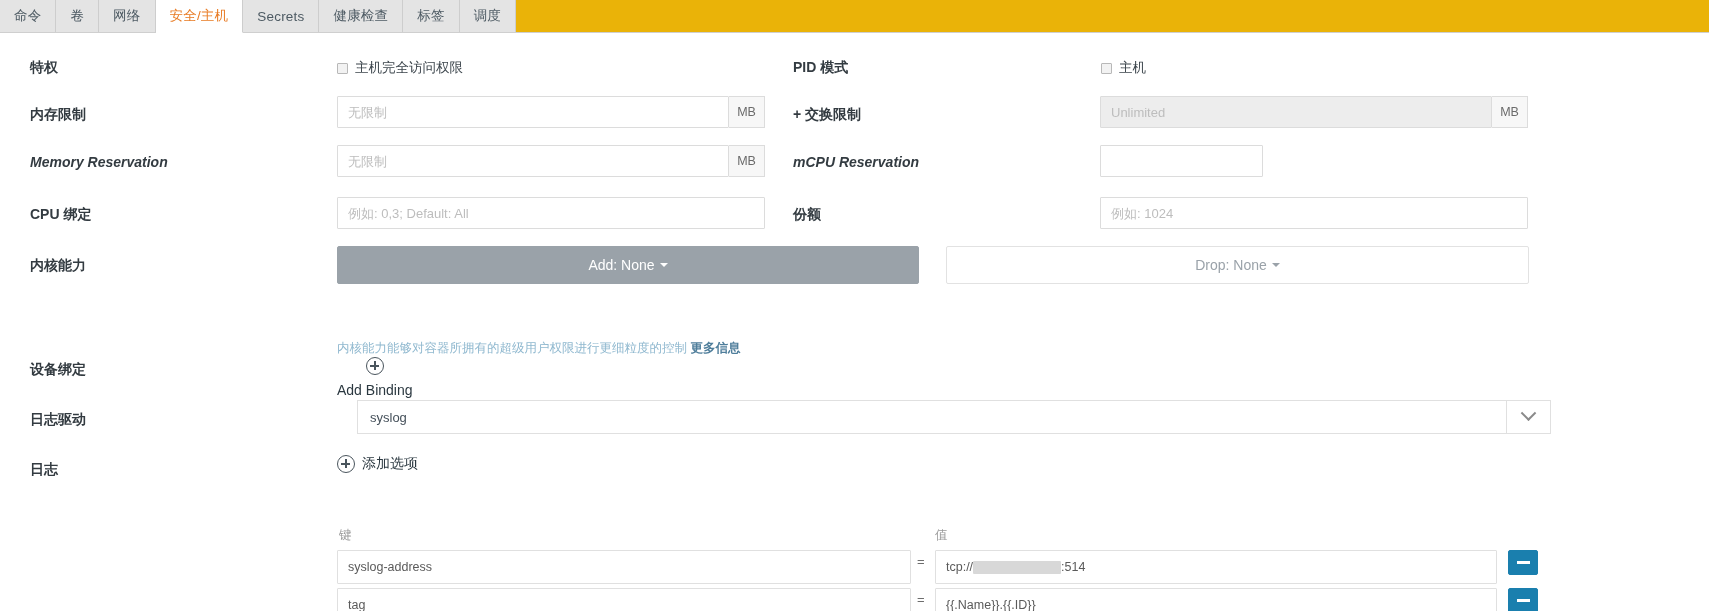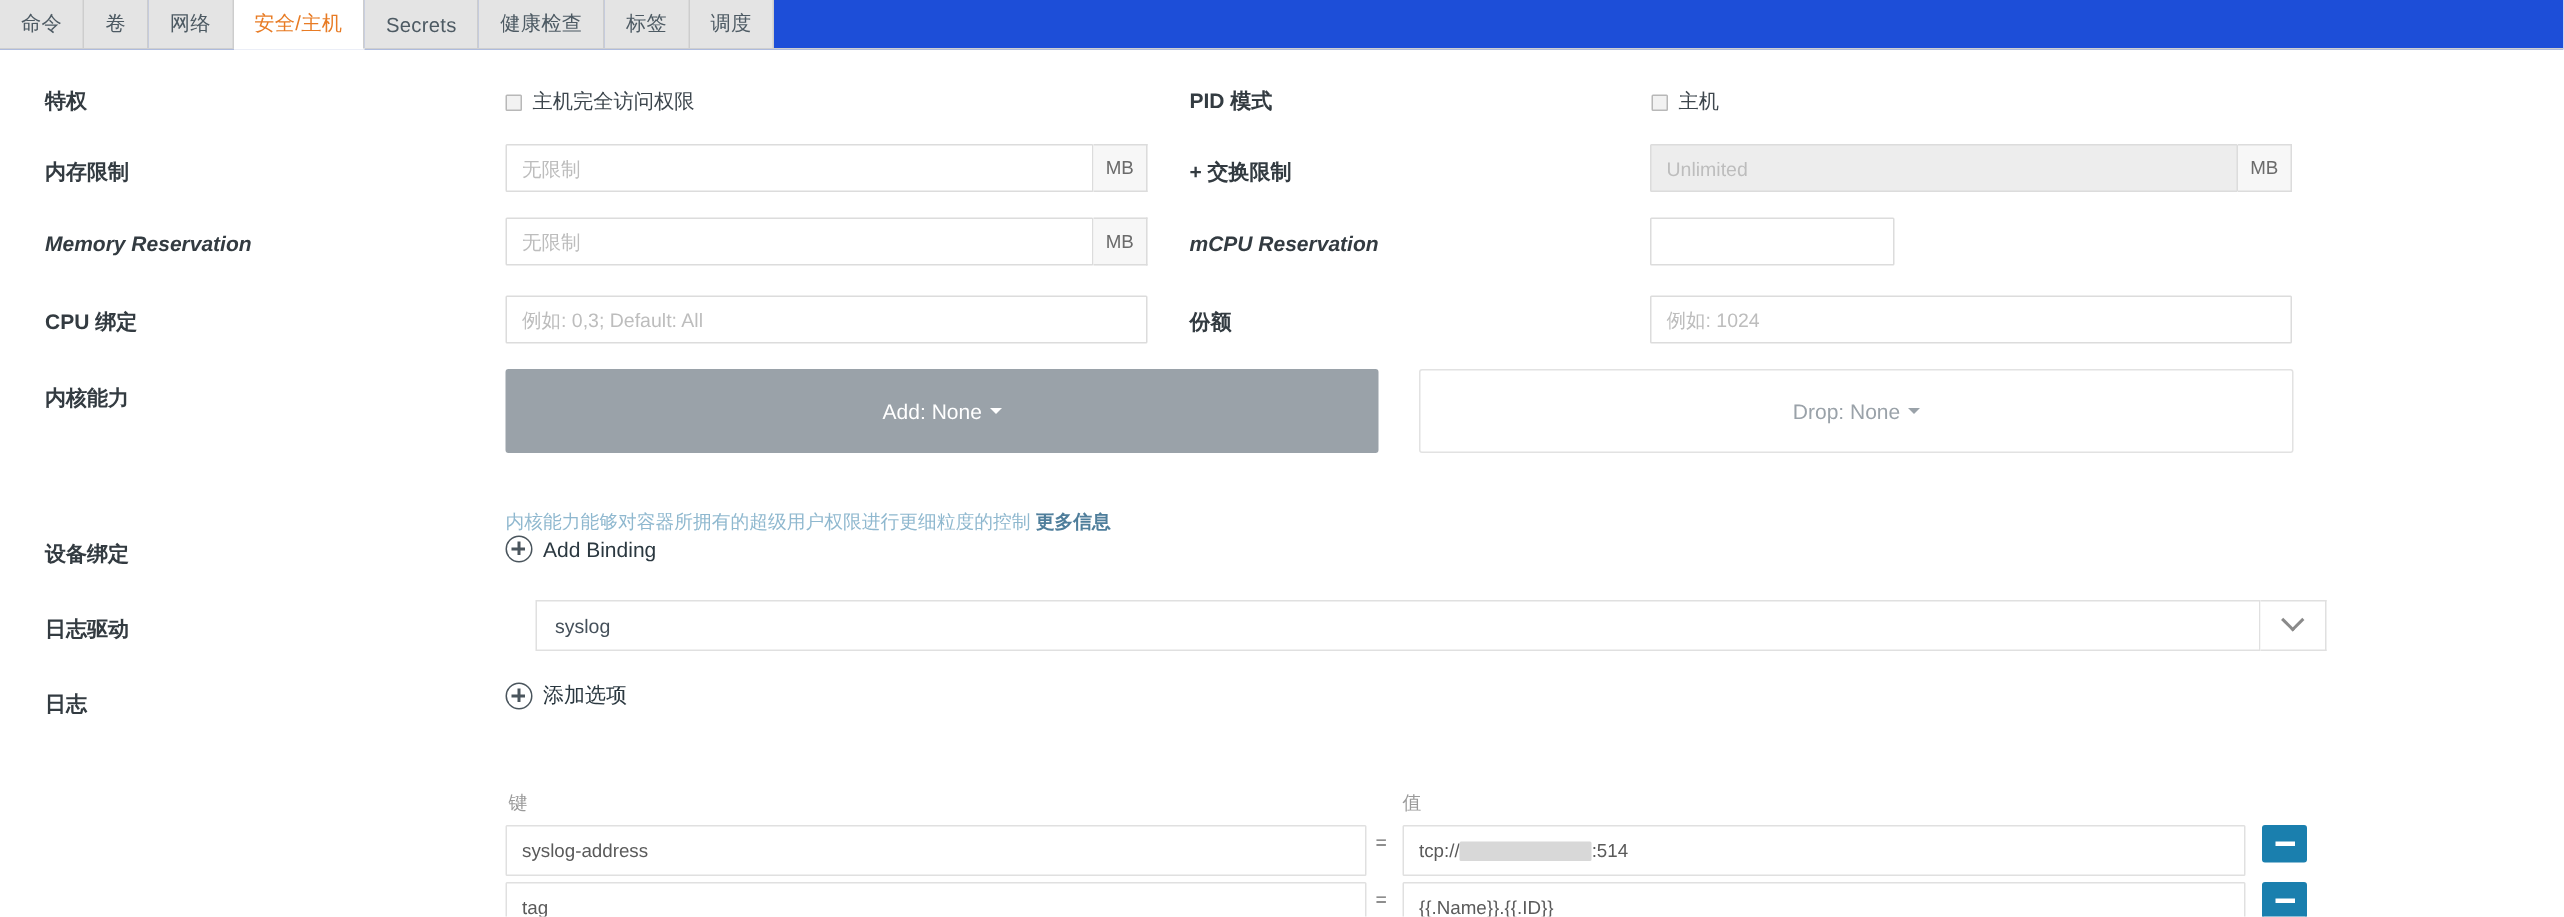--- a/index.html
+++ b/index.html
@@ -8,21 +8,21 @@
     width: 1709px; height: 611px;
     background: #ffffff;
     font-family: "Liberation Sans", "DejaVu Sans", sans-serif;
     overflow: hidden;
   }
   .page { position: relative; width: 1709px; height: 611px; background:#fff; }
 
   
   .tabbar {
     position: absolute; left: 0; top: 0; width: 1709px; height: 33px;
-    background: #1d4ed8;
+    background: #eab308;
     border-bottom: 1px solid #cfcfcf;
     display: flex; align-items: stretch;
   }
   .tab {
     display: flex; align-items: center; justify-content: center;
     padding: 0 14px;
     font-size: 13.5px;
     color: #4d5a63;
     border-right: 1px solid #cdcdcd;
     background: #e4e4e4;
@@ -89,21 +89,21 @@
     border: 1px solid #b8b8b8;
     background: #f2f2f2;
     display: inline-block;
     border-radius: 1px;
   }
   .cbtext { font-size: 13.5px; color: #3d464d; white-space: nowrap; }
 
   
   .capbtn {
     position: absolute;
-    height: 56px;
+    height: 38px;
     display: flex; align-items: center; justify-content: center;
     font-size: 14px;
     cursor: pointer;
     border-radius: 2px;
   }
   .capbtn.filled { background: #9aa2a9; color: #ffffff; border: 1px solid #9aa2a9; }
   .capbtn.hollow { background: #ffffff; color: #9aa2a9; border: 1px solid #e2e2e2; }
   .caret { display:inline-block; margin-left:5px; border-left:4px solid transparent; border-right:4px solid transparent; border-top:4px solid currentColor; }
 
   .helptext {
@@ -236,21 +236,21 @@
           <i class="caret"></i>
       </div>
       <div class="helptext" style="left:337px; top:307px;">
         <span>内核能力能够对容器所拥有的超级用户权限进行更细粒度的控制</span>
         <span class="more">更多信息</span>
       </div>
     </div>
 
     <div class="row">
       <div class="lbl colA-lbl" style="top:328px;">设备绑定</div>
-      <div class="addlink" style="left:337px; top:324px;">
+      <div class="addlink" style="left:337px; top:324px;flex-direction:column;">
         <span class="plus"></span>
         <span>Add Binding</span>
       </div>
     </div>
 
     <div class="row">
       <div class="lbl colA-lbl" style="top:378px;">日志驱动</div>
       <div class="selwrap" style="left:337px; top:367px;">
         <div class="selbox" style="width:1150px;">syslog</div>
         <div class="selarrow">

